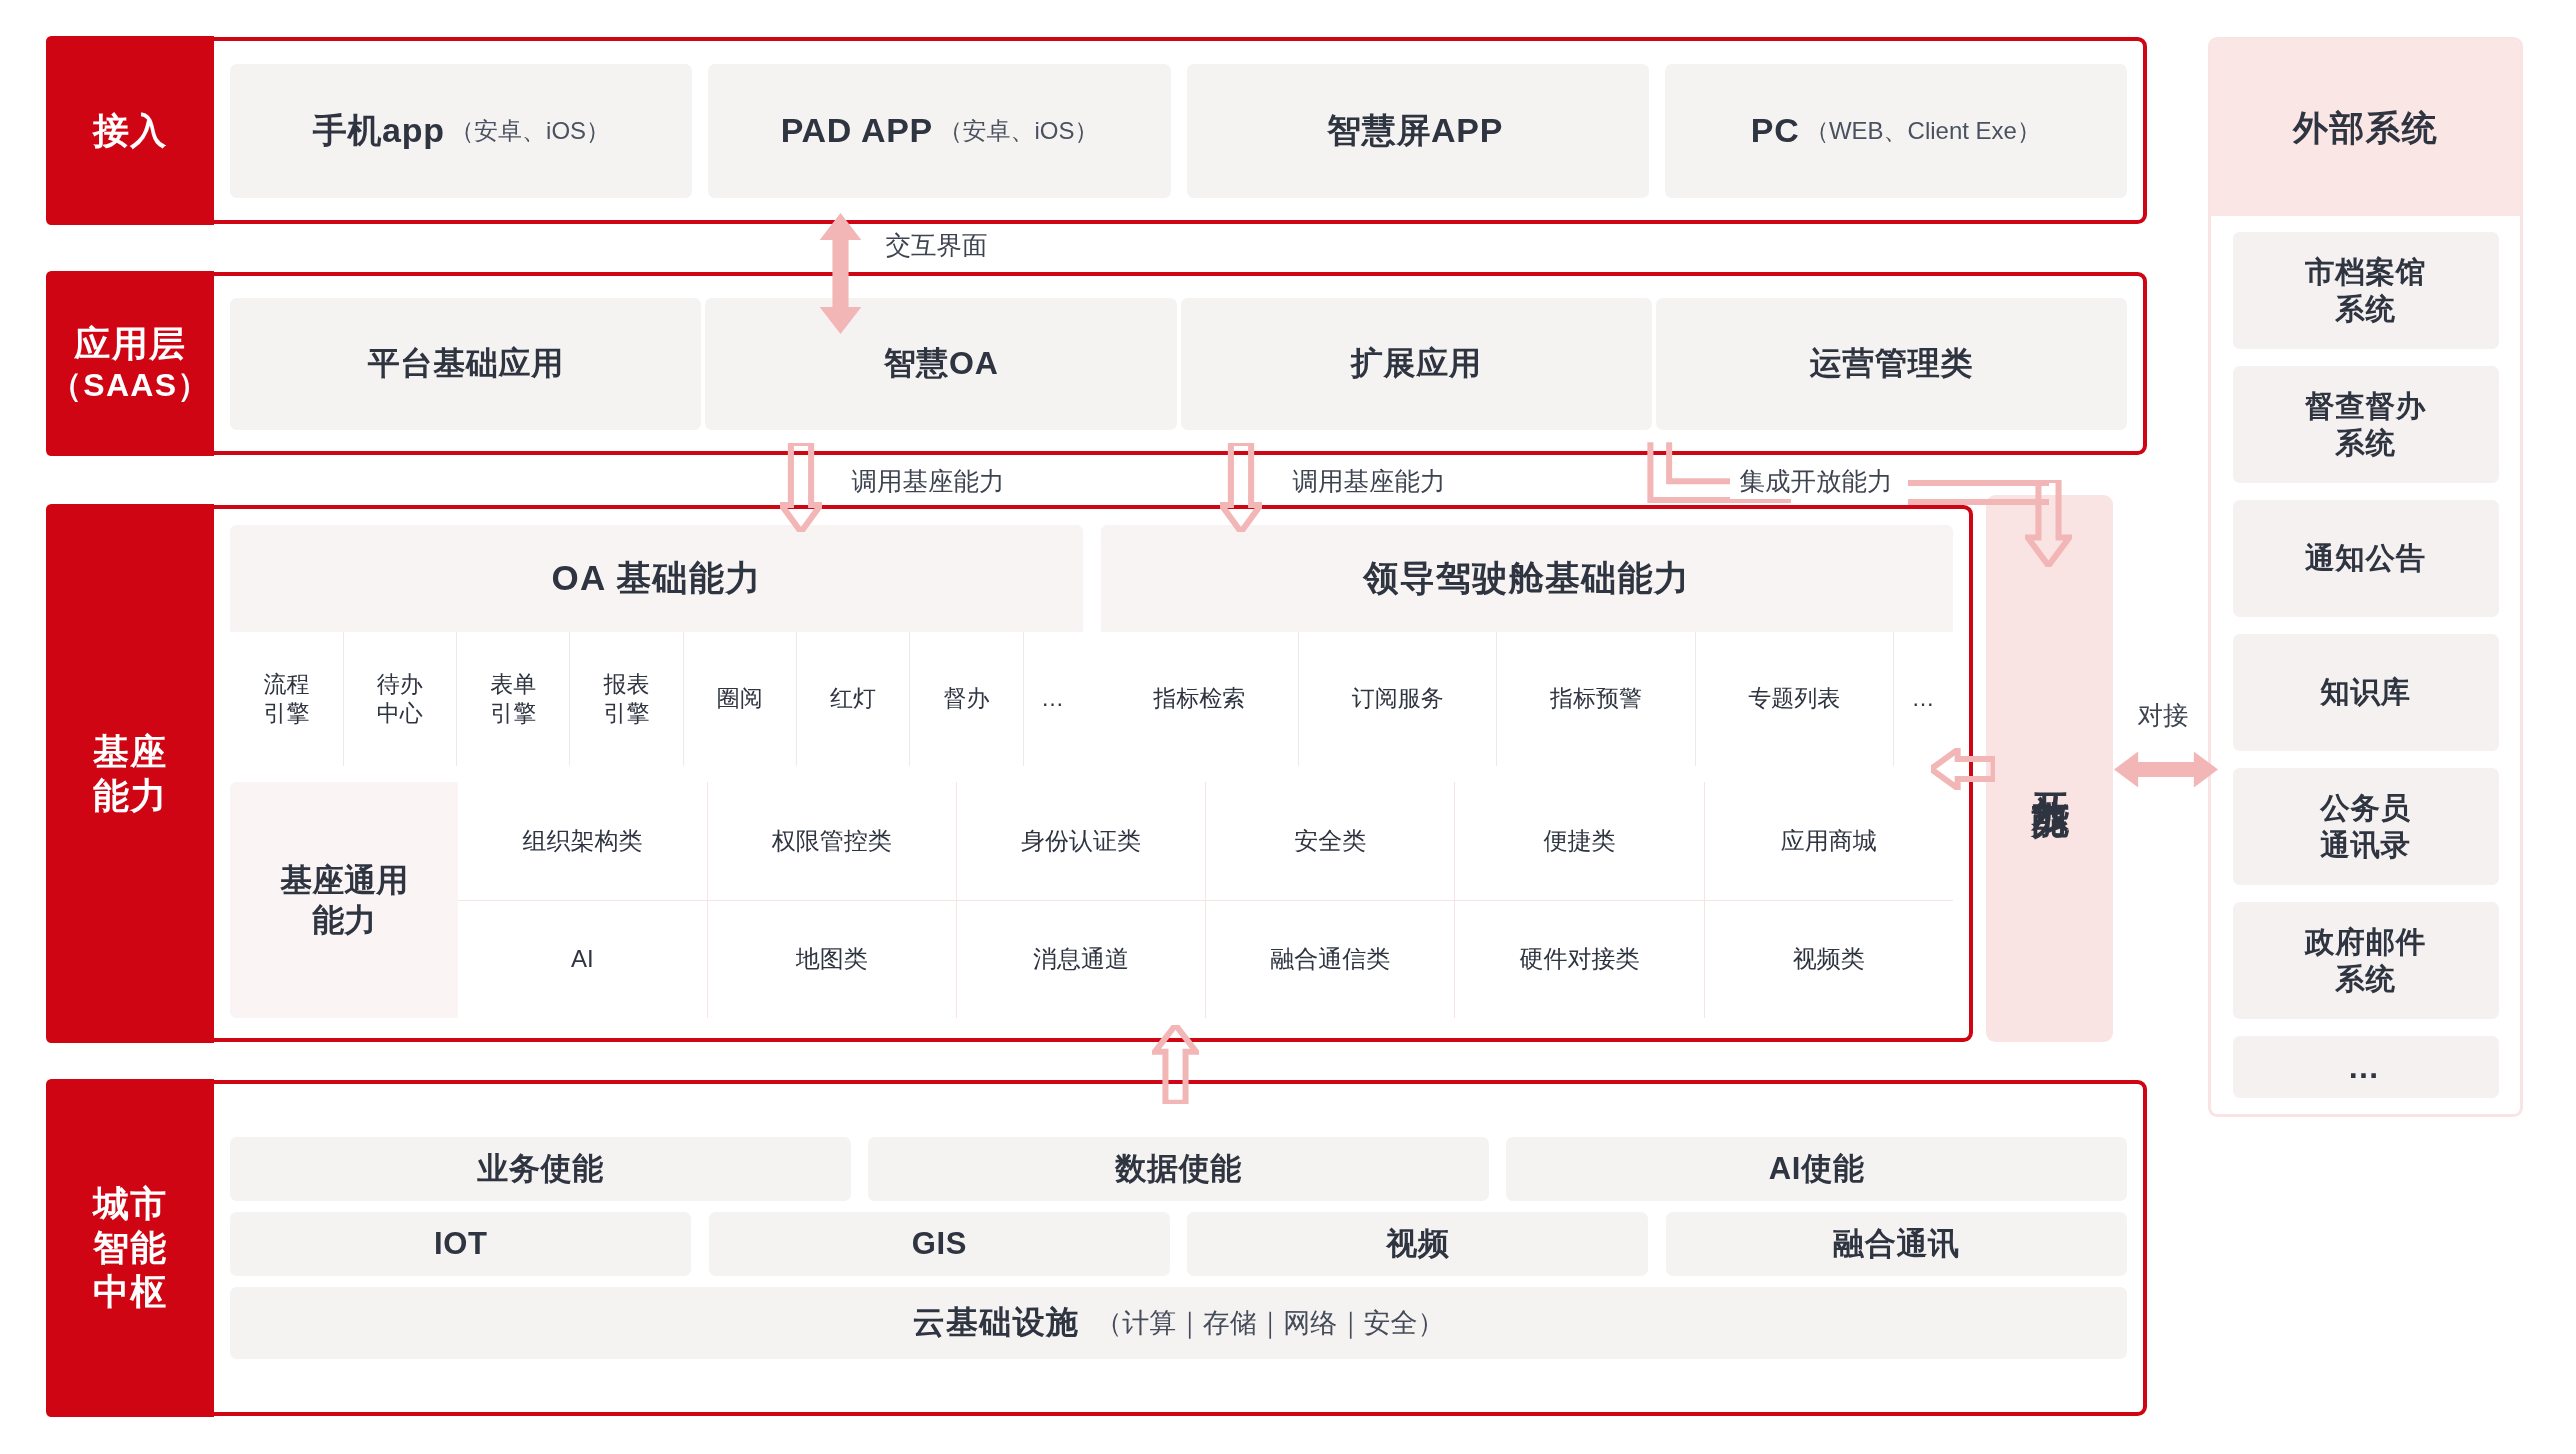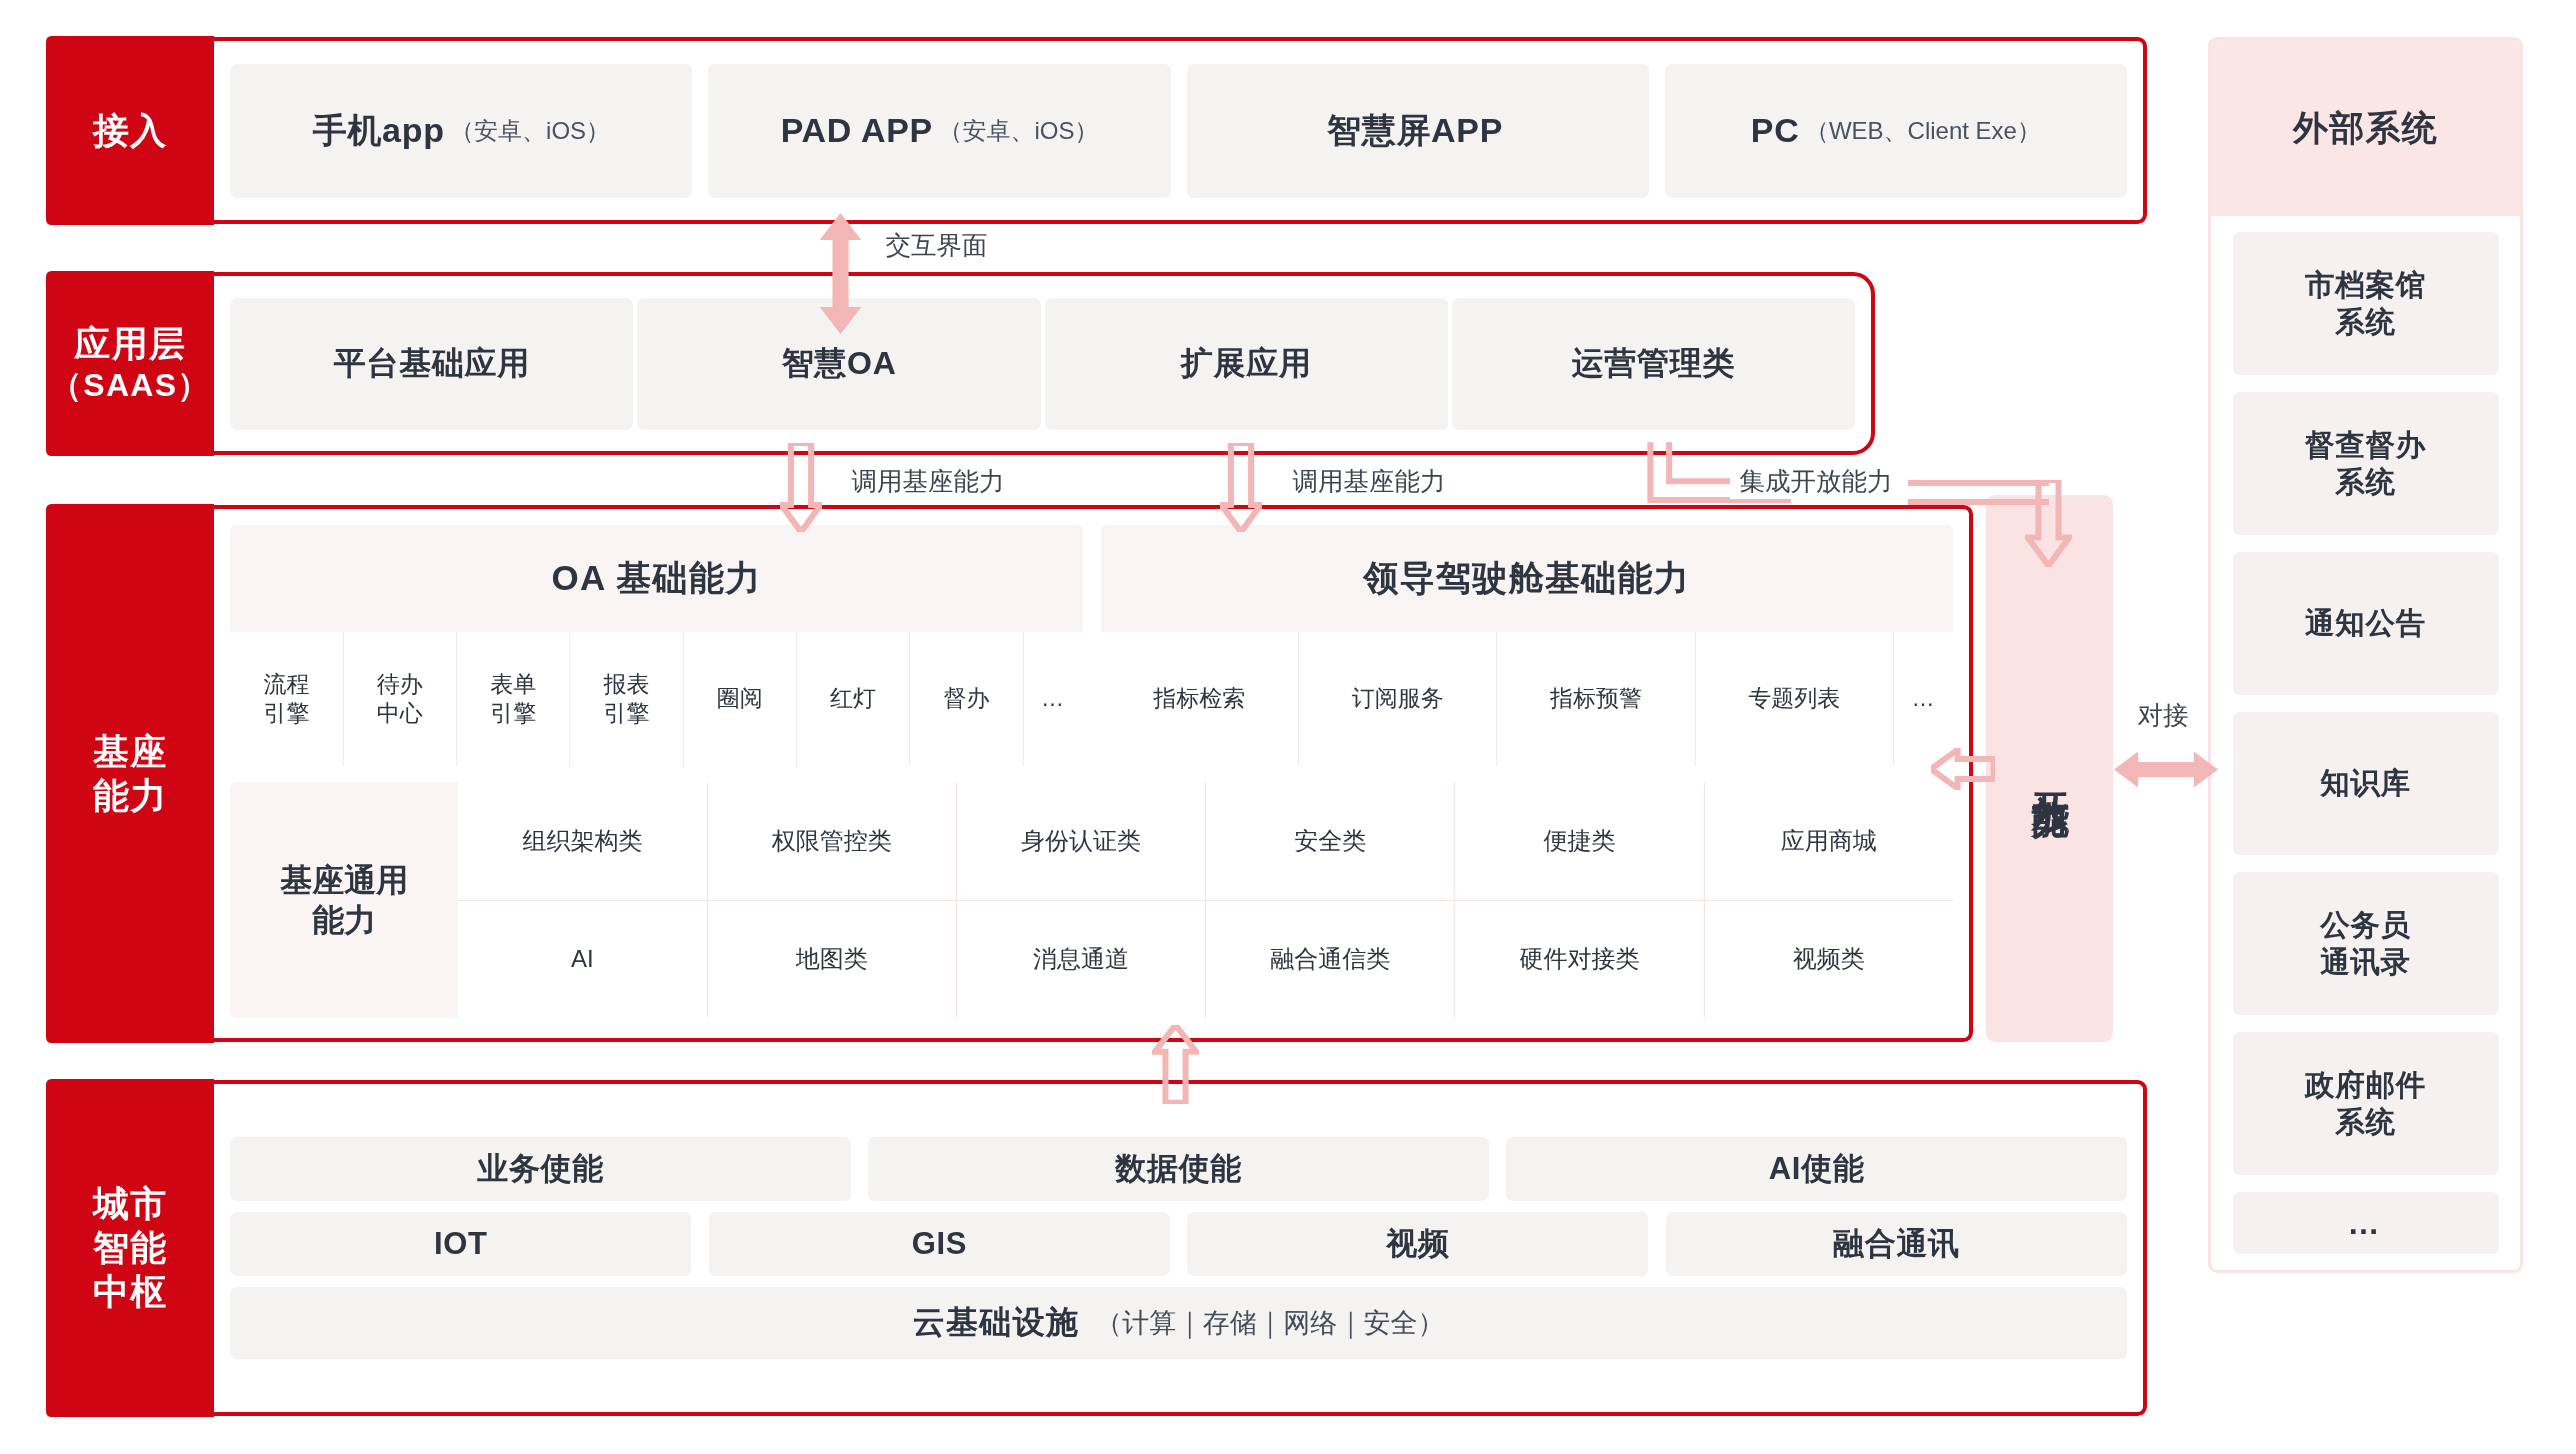--- a/index.html
+++ b/index.html
@@ -64,21 +64,21 @@
   #row-access .layer-body { gap: 16px; }
   #row-access .channel {
     flex: 1 1 0;
     height: 134px;
     gap: 5.4px;
   }
   .channel .ch-title { font-size: 34px; font-weight: bold; letter-spacing: 0.7px; }
   .channel .ch-sub { font-size: 24px; color: #4a5260; }
 
   
-  #row-app { left: 47px; top: 272px; width: 1828px; height: 183px; border-radius: 22px; }
+  #row-app { left: 47px; top: 272px; width: 2100px; height: 183px; }
   #row-app .layer-body { gap: 4px; }
   #row-app .app {
     flex: 1 1 0;
     height: 132px;
     font-size: 32px;
     font-weight: bold;
     letter-spacing: 0.7px;
   }
   #row-app .app.highlight {
     background: #fdeedc;
@@ -178,21 +178,21 @@
     font-size: 38px; font-weight: bold; letter-spacing: 2.7px;
     writing-mode: vertical-rl;
     text-orientation: upright;
     line-height: 2.15;
   }
 
   
   #external {
     position: absolute;
     left: 2208px; top: 37px;
-    width: 315px; height: 1236px;
+    width: 315px; height: 1080px;
     background: #ffffff;
     border: 3.4px solid #fae3e3;
     border-radius: 9.4px;
     display: flex; flex-direction: column;
     overflow: hidden;
   }
   #external .ext-head {
     background: #fbe6e6;
     height: 176px;
     display: flex; align-items: center; justify-content: center;

